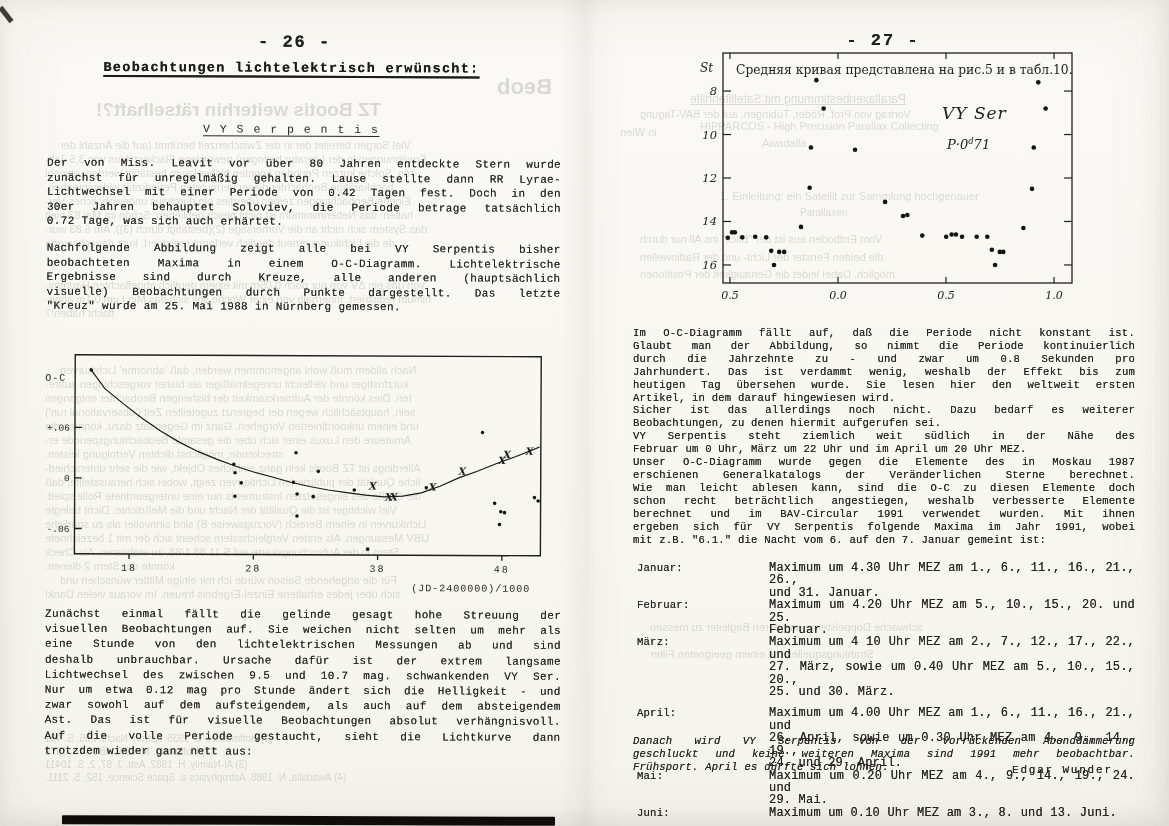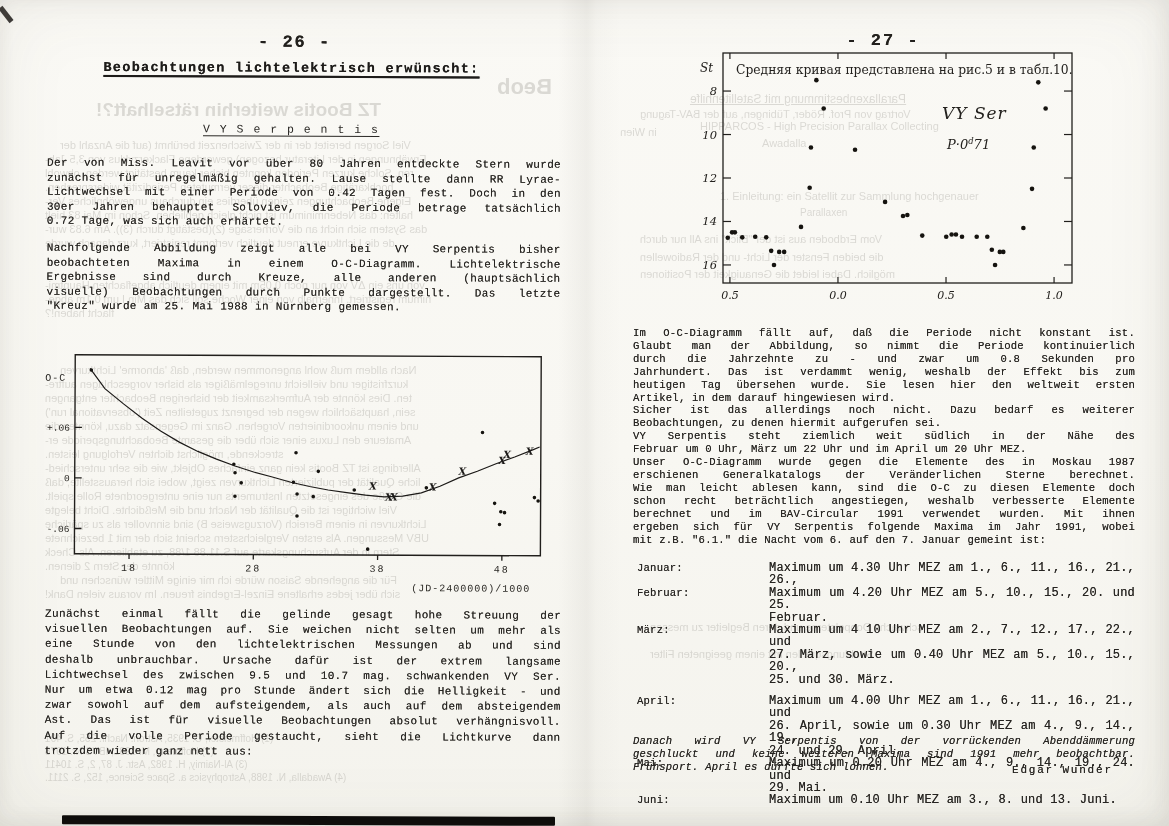--- a/index.html
+++ b/index.html
@@ -314,20 +314,21 @@
           <div class="tline">berechnet und im BAV-Circular 1991 verwendet wurden. Mit ihnen</div>
           <div class="tline">ergeben sich für VY Serpentis folgende Maxima im Jahr 1991, wobei</div>
           <div class="tline last">mit z.B. "6.1." die Nacht vom 6. auf den 7. Januar gemeint ist:</div>
         </div>
     </div>
     <div class="schedule" id="schedule">
         <div class="schedrow">
           <div class="month">Januar:</div>
           <div class="slines">
             <div class="tline">Maximum um 4.30 Uhr MEZ am 1., 6., 11., 16., 21., 26.,</div>
+            <div class="tline last">und 31. Januar.</div>
           </div>
         </div>
         <div class="schedrow">
           <div class="month">Februar:</div>
           <div class="slines">
             <div class="tline">Maximum um 4.20 Uhr MEZ am 5., 10., 15., 20. und 25.</div>
             <div class="tline last">Februar.</div>
           </div>
         </div>
         <div class="schedrow">

